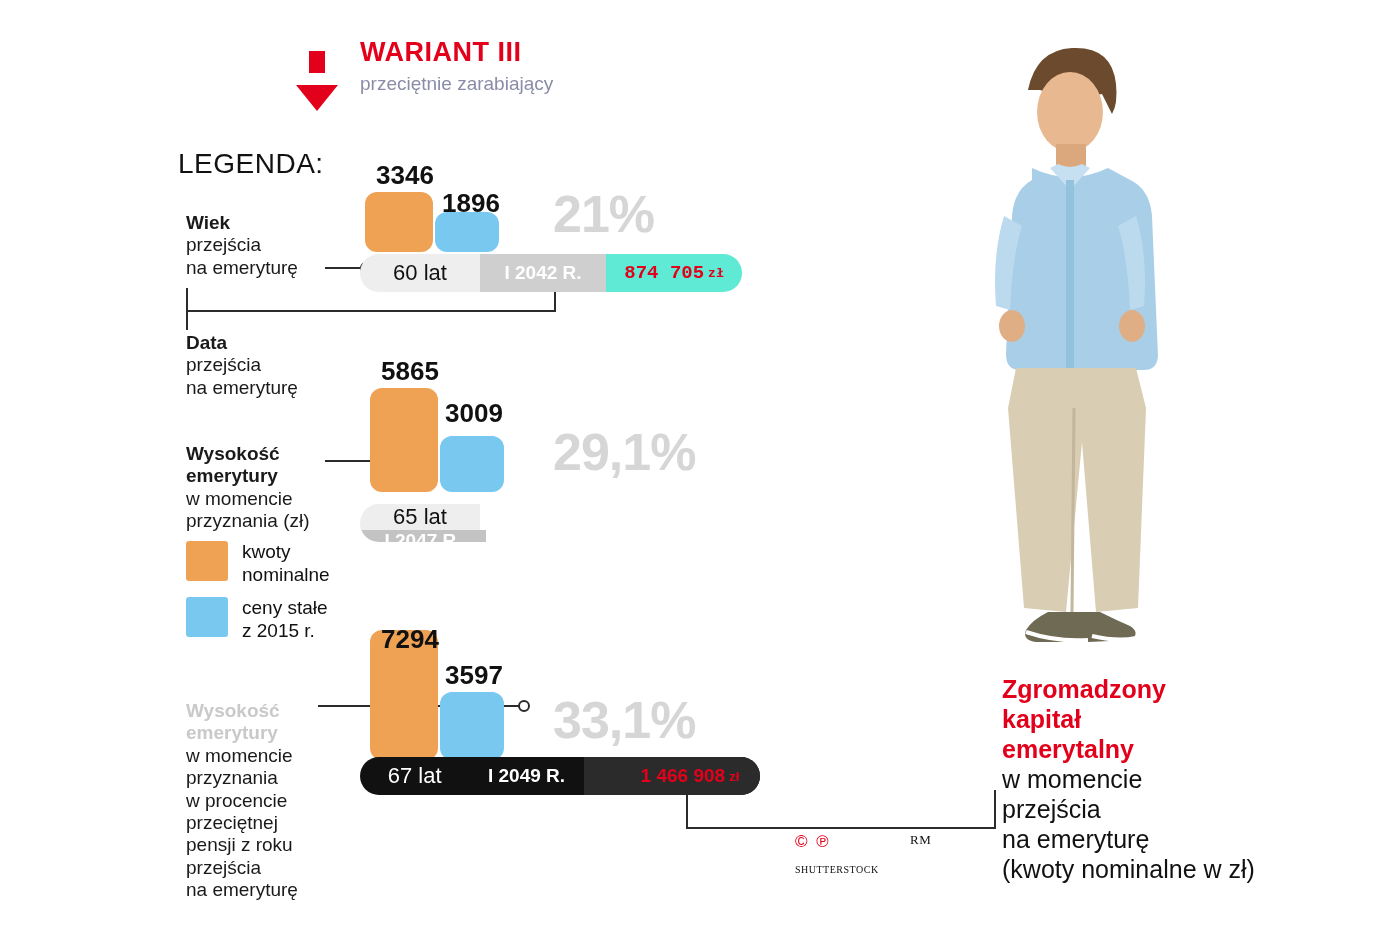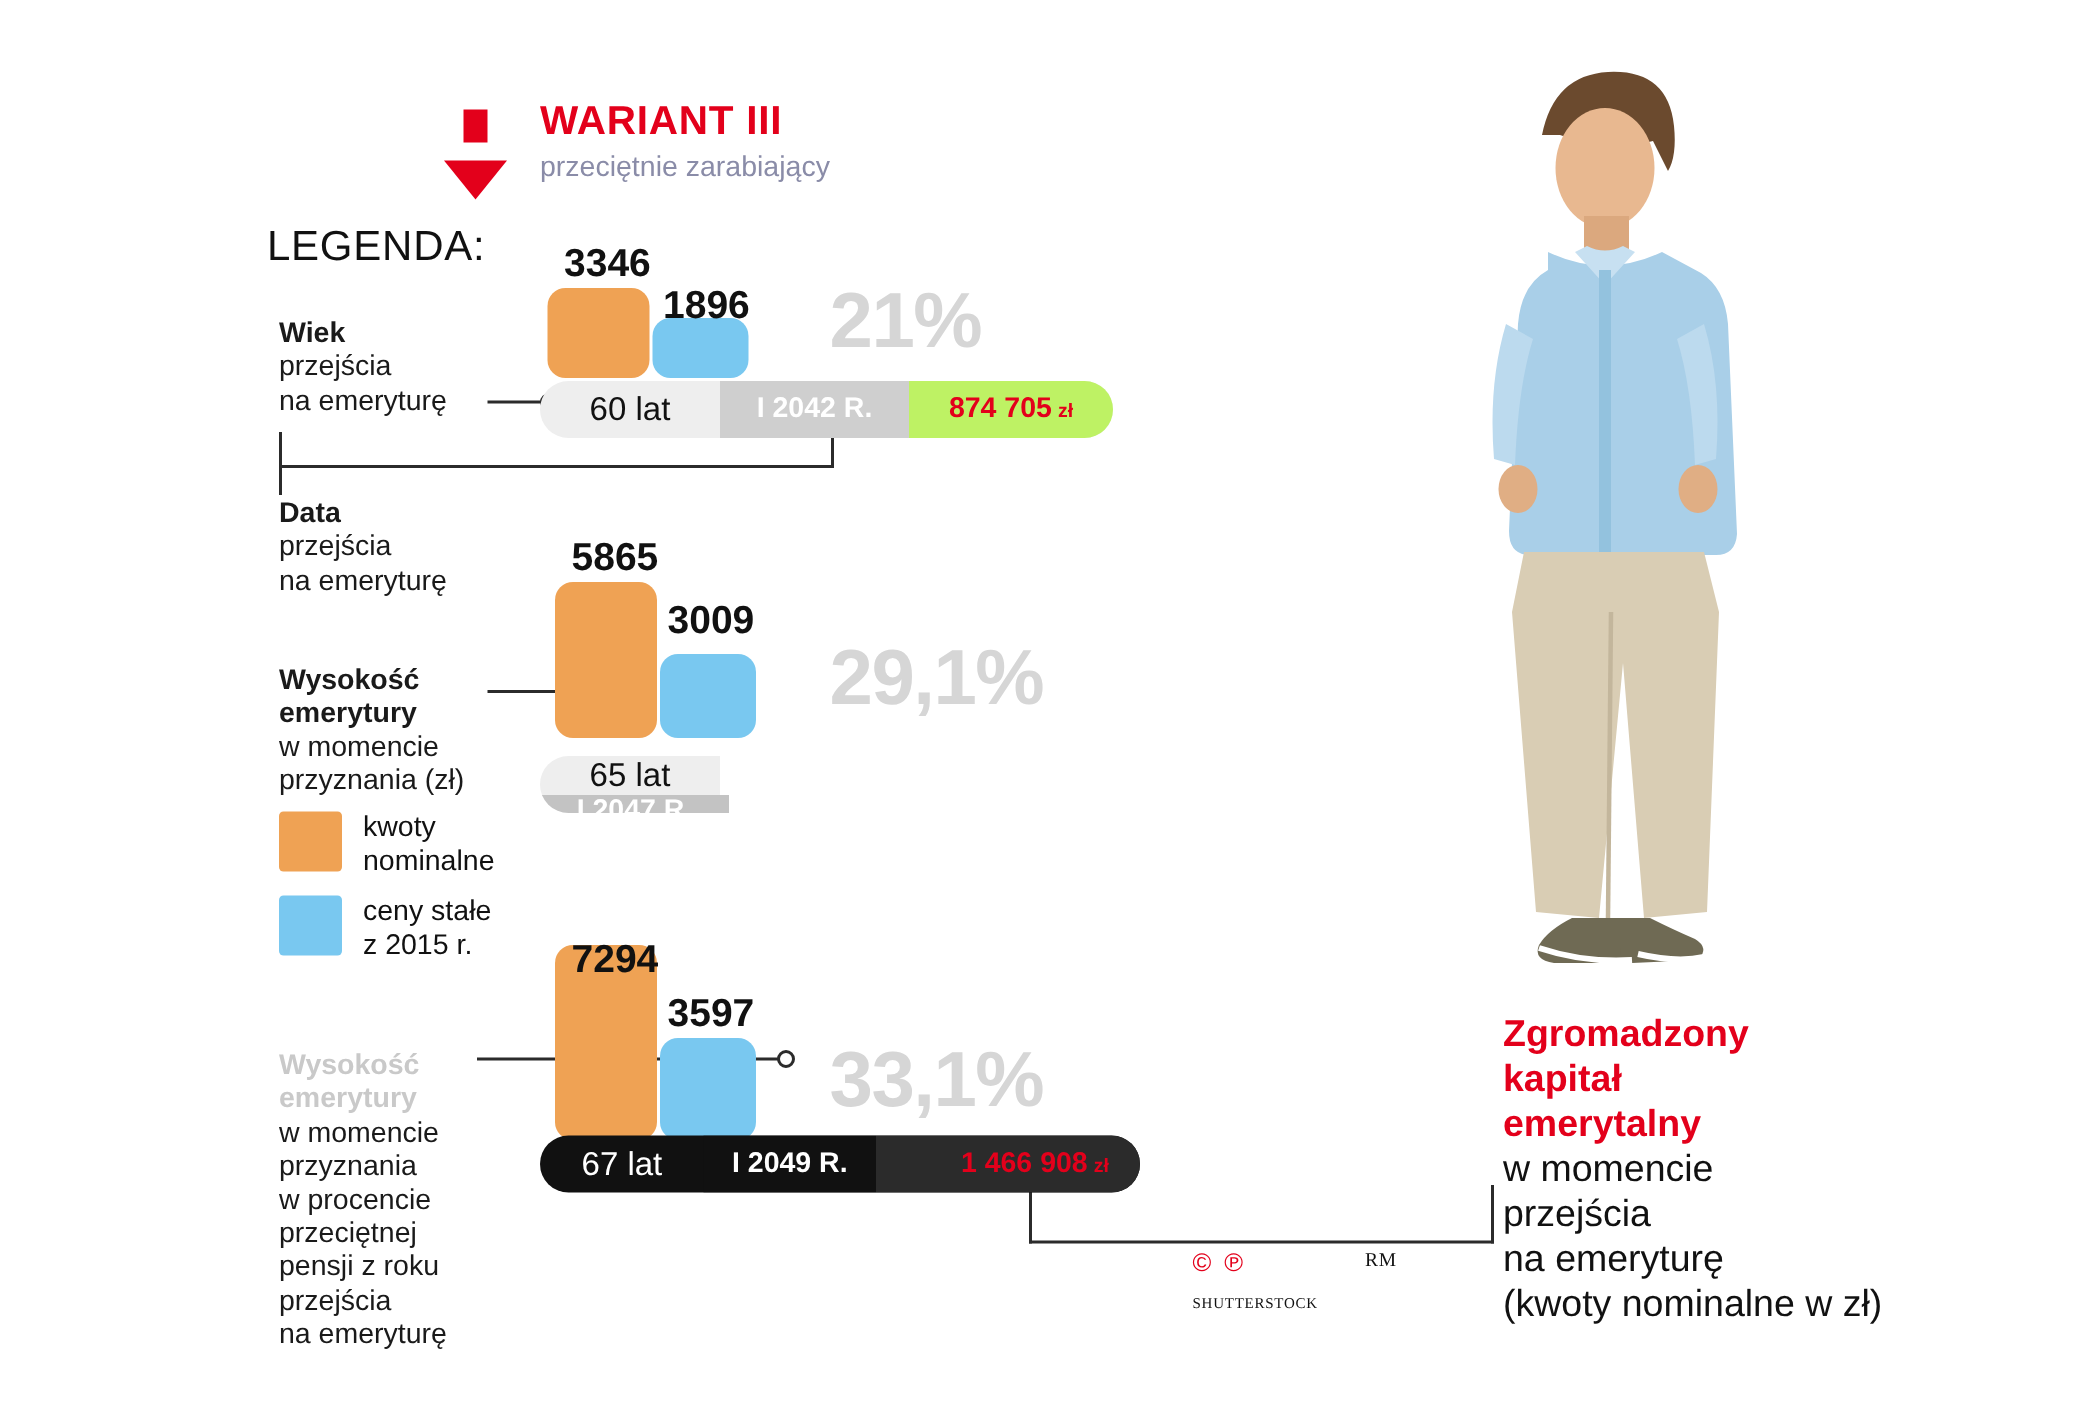--- a/index.html
+++ b/index.html
@@ -13,23 +13,23 @@
     position: relative;
     font-family: "Liberation Sans", sans-serif;
     color: #1a1a1a;
     overflow: hidden;
   }
 
   
   .header {
     position: absolute;
     left: 296px;
-    top: 40px;
+    top: 12px;
     display: flex;
-    align-items: center;
+    align-items: flex-end;
   }
   .arrow-down {
     width: 0;
     height: 0;
     margin-top: 20px;
     border-left: 21px solid transparent;
     border-right: 21px solid transparent;
     border-top: 26px solid #e3001b;
   }
   .arrow-stem {
@@ -139,21 +139,21 @@
     white-space: nowrap;
   }
   .pill .cell.age { width: 120px; font-size: 22px; color: #111; }
   .pill .cell.date { width: 126px; font-size: 19px; font-weight: bold; }
   .pill .cell.capital { width: 136px; font-size: 19px; font-weight: bold; color: #e3001b; }
   .pill .cell.capital .unit { font-size: 13px; margin-left: 4px; font-weight: bold; }
 
   
   .pill.light { background: #eeeeee; }
   .pill.light .cell.date { background: #cfcfcf; color: #ffffff; }
-  .pill.light .cell.capital { background: #bef264; }
+  .pill.light .cell.capital { background: #5eead4; font-family: Liberation Mono, monospace; }
 
   .pill.mid .cell.age { background: #eeeeee; }
   .pill.mid .cell.date { background: #c3c3c3; color: #ffffff; }
   .pill.mid .cell.capital { background: #fde047; }
 
   .pill.dark { background: #111111; }
   .pill.dark .cell.age { color: #ffffff; }
   .pill.dark .cell.date { background: #111111; color: #ffffff; }
   .pill.dark .cell.capital { background: #2b2b2b; padding-left: 36px; }
 

